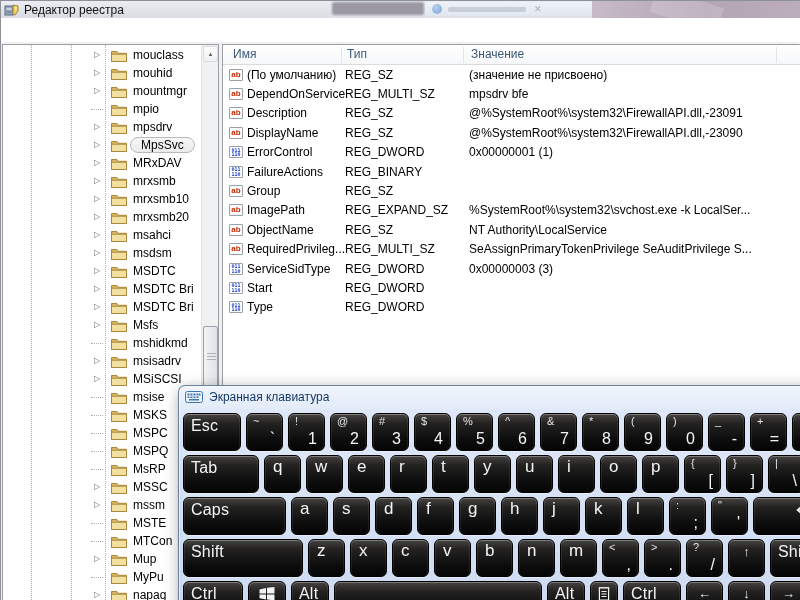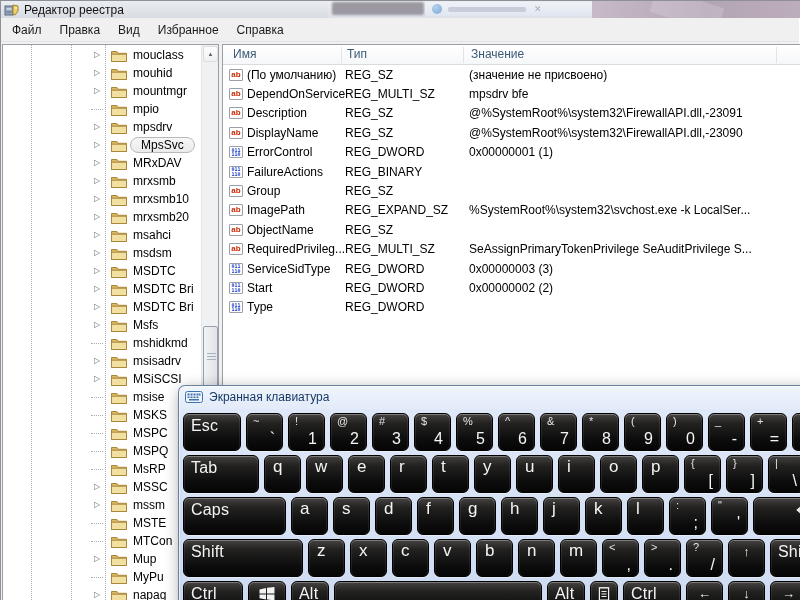--- a/index.html
+++ b/index.html
@@ -108,27 +108,20 @@
         <rect x="1" y="4" width="8" height="9" fill="#95a5ba" stroke="#5a6a80" stroke-width="1"></rect>
         <rect x="2.5" y="6" width="5" height="2" fill="#c6d2e0"></rect>
         <rect x="2.5" y="9" width="5" height="2" fill="#7c8ca2"></rect>
         <path d="M9 3l5 1v5l-3 4-2-1z" fill="#f0d069" stroke="#a3812f" stroke-width="1"></path>
         <rect x="11" y="5" width="2" height="2" fill="#fbe9a6"></rect>
       </svg>
     </span>
     <span class="apptitle">Редактор реестра</span>
   </div>
 
-  <div class="menubar" id="menubar">
-      <div class="mitem">Файл</div>
-      <div class="mitem">Правка</div>
-      <div class="mitem">Вид</div>
-      <div class="mitem">Избранное</div>
-      <div class="mitem">Справка</div>
-    </div>
 
   <div class="clientbg"></div>
 
   <div class="treepane">
     <div class="guide" style="left:28px"></div>
     <div class="guide" style="left:68px"></div>
     <div class="guide" style="left:102px"></div>
     <div id="treeitems">
         <div class="titem" style="top: 1px;">
           <span class="tarrow">▷</span>
@@ -524,20 +517,21 @@
           <span class="vname">ImagePath</span>
           <span class="vtype">REG_EXPAND_SZ</span>
           <span class="vval">%SystemRoot%\system32\svchost.exe -k LocalSer...</span>
         </div>
         <div class="vrow" style="top: 175.2px;">
           <span class="vicon ab">
             <i>ab</i>
           </span>
           <span class="vname">ObjectName</span>
           <span class="vtype">REG_SZ</span>
+          <span class="vval">NT Authority\LocalService</span>
         </div>
         <div class="vrow" style="top: 194.6px;">
           <span class="vicon ab">
             <i>ab</i>
           </span>
           <span class="vname">RequiredPrivileg...</span>
           <span class="vtype">REG_MULTI_SZ</span>
           <span class="vval">SeAssignPrimaryTokenPrivilege SeAuditPrivilege S...</span>
         </div>
         <div class="vrow" style="top: 214px;">
@@ -549,21 +543,20 @@
           <span class="vtype">REG_DWORD</span>
           <span class="vval">0x00000003 (3)</span>
         </div>
         <div class="vrow" style="top: 233.4px;">
           <span class="vicon bin">
             <i>011</i>
             <i>110</i>
           </span>
           <span class="vname">Start</span>
           <span class="vtype">REG_DWORD</span>
-          <span class="vval">0x00000002 (2)</span>
         </div>
         <div class="vrow" style="top: 252.8px;">
           <span class="vicon bin">
             <i>011</i>
             <i>110</i>
           </span>
           <span class="vname">Type</span>
           <span class="vtype">REG_DWORD</span>
         </div>
       </div>

